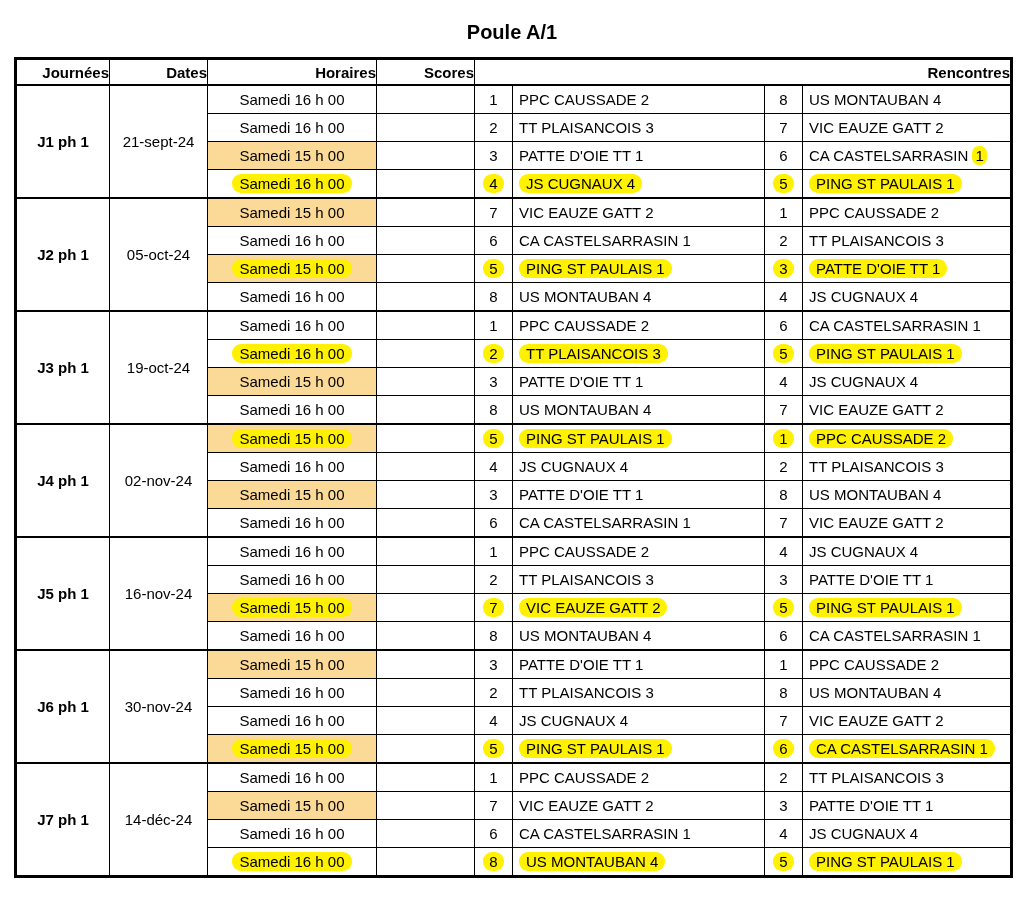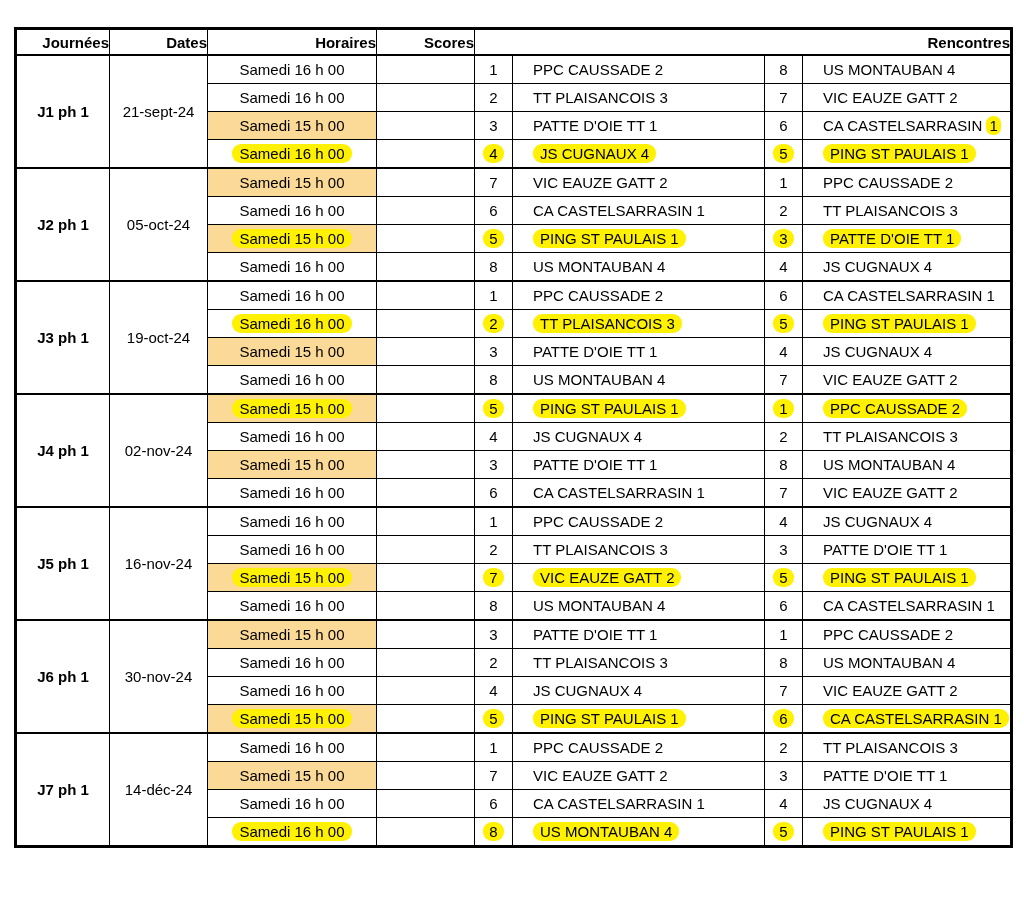--- a/index.html
+++ b/index.html
@@ -28,30 +28,31 @@
   
   .c-date, .c-horaire, .c-scores, .c-n1, .c-n2 { border-left:2px solid #000; }
   
   tr.group-start td { border-top:2px solid #000; }
 
   td.journee { font-weight:bold; text-align:center; }
   td.date    { text-align:center; }
   td.horaire { text-align:center;margin-top:12px; }
   td.horaire.orange { background:var(--orange); }
   td.num  { text-align:center; }
-  td.team { text-align:left; padding-left:20px; }
+  td.team { text-align:left; padding-left:6px; }
 
   .mk { background:var(--yellow); border-radius:9px; padding:1px 7px; }
   td.num .mk { padding:1px 6px; }
   .mk-tail { padding:1px 3px; border-radius:7px; }
 </style>
 </head>
 <body style="--orange: #fbd996; --yellow: #fff100;">
 
 <div class="titles">
+  <div class="subtitle">Poule A/1</div>
 </div>
 
 <table class="schedule">
   <colgroup>
     <col style="width:94px">
       <col style="width:98px">
       <col style="width:169px">
       <col style="width:98px">
     <col style="width:38px">
       <col style="width:252px">

